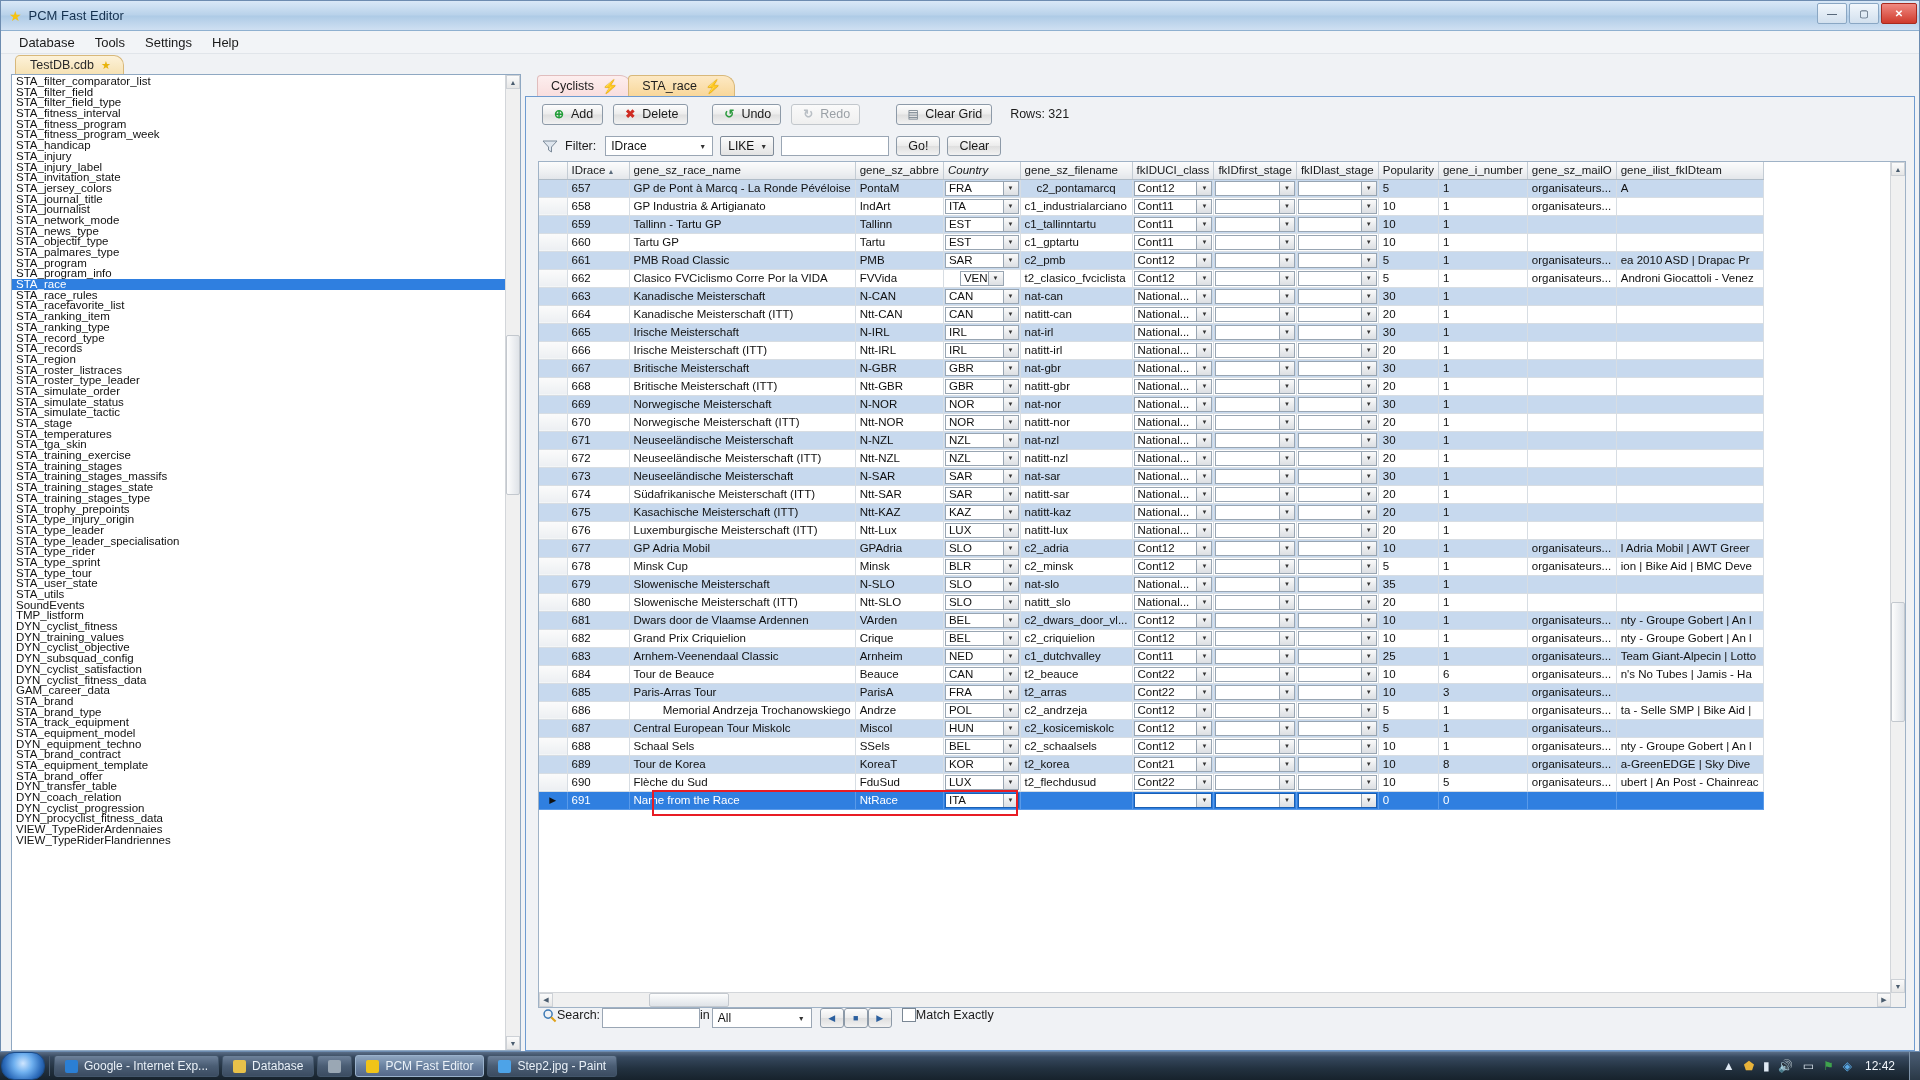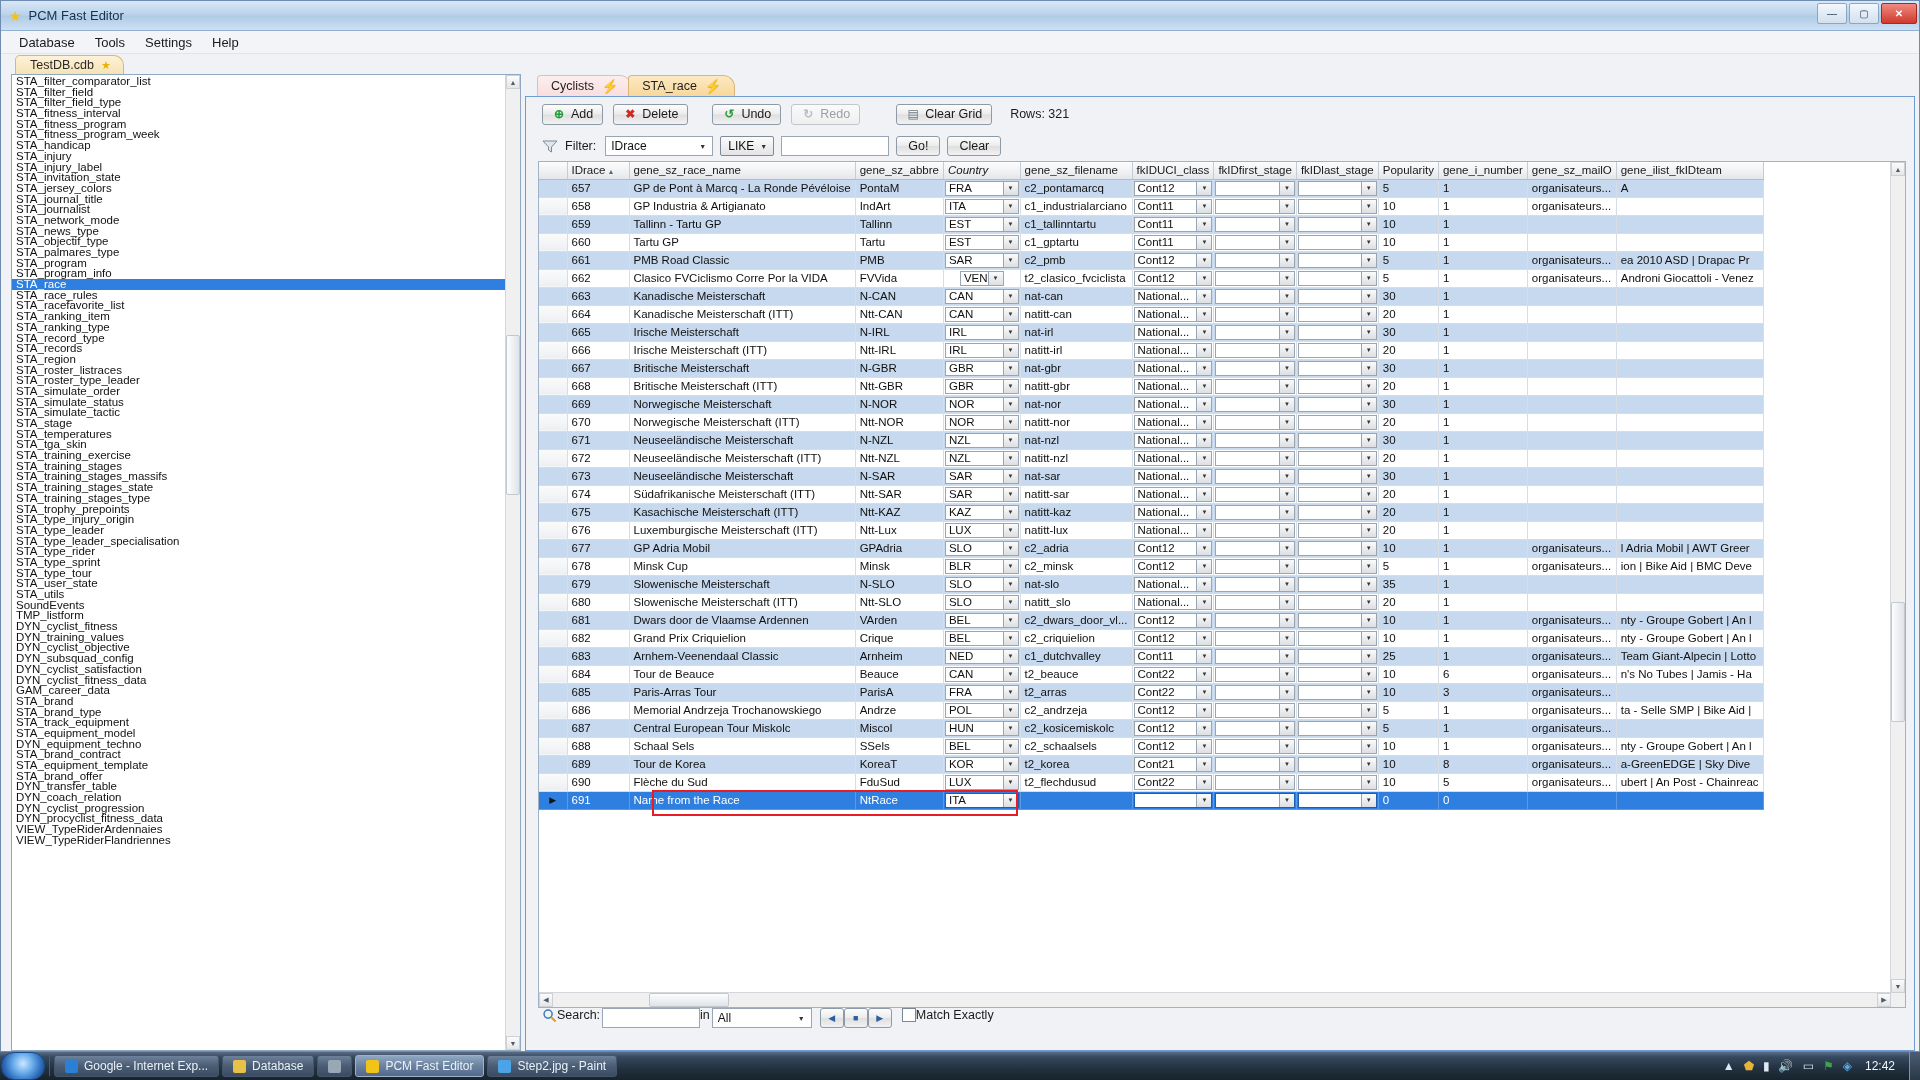--- a/index.html
+++ b/index.html
@@ -425,21 +425,21 @@
                     <td class="rowhdr"></td>
                     <td style="width: 62px;">657</td>
                     <td style="width: 208px;">GP de Pont à Marcq - La Ronde Pévéloise</td>
                     <td style="width: 68px;">PontaM</td>
                     <td style="width: 68px; padding: 0px 1px;">
                       <div class="cellcombo">
                         <span class="val">FRA</span>
                         <span class="cbtn">▼</span>
                       </div>
                     </td>
-                    <td style="width: 100px;">c2_pontamarcq</td>
+                    <td style="width: 100px; text-align: center;">c2_pontamarcq</td>
                     <td style="width: 74px; padding: 0px 1px;">
                       <div class="cellcombo">
                         <span class="val">Cont12</span>
                         <span class="cbtn">▼</span>
                       </div>
                     </td>
                     <td style="width: 66px; padding: 0px 1px;">
                       <div class="cellcombo">
                         <span class="val"></span>
                         <span class="cbtn">▼</span>
@@ -1432,21 +1432,21 @@
                       </div>
                     </td>
                     <td style="width: 54px;">10</td>
                     <td style="width: 70px;">3</td>
                     <td style="width: 80px;">organisateurs...</td>
                     <td style="width: 112px;"></td>
                   </tr>
                   <tr class="">
                     <td class="rowhdr"></td>
                     <td style="width: 62px;">686</td>
-                    <td style="width: 208px;">Memorial Andrzeja Trochanowskiego</td>
+                    <td style="width: 208px; text-align: right;">Memorial Andrzeja Trochanowskiego</td>
                     <td style="width: 68px;">Andrze</td>
                     <td style="width: 68px; padding: 0px 1px;">
                       <div class="cellcombo">
                         <span class="val">POL</span>
                         <span class="cbtn">▼</span>
                       </div>
                     </td>
                     <td style="width: 100px;">c2_andrzeja</td>
                     <td style="width: 74px; padding: 0px 1px;">
                       <div class="cellcombo">

